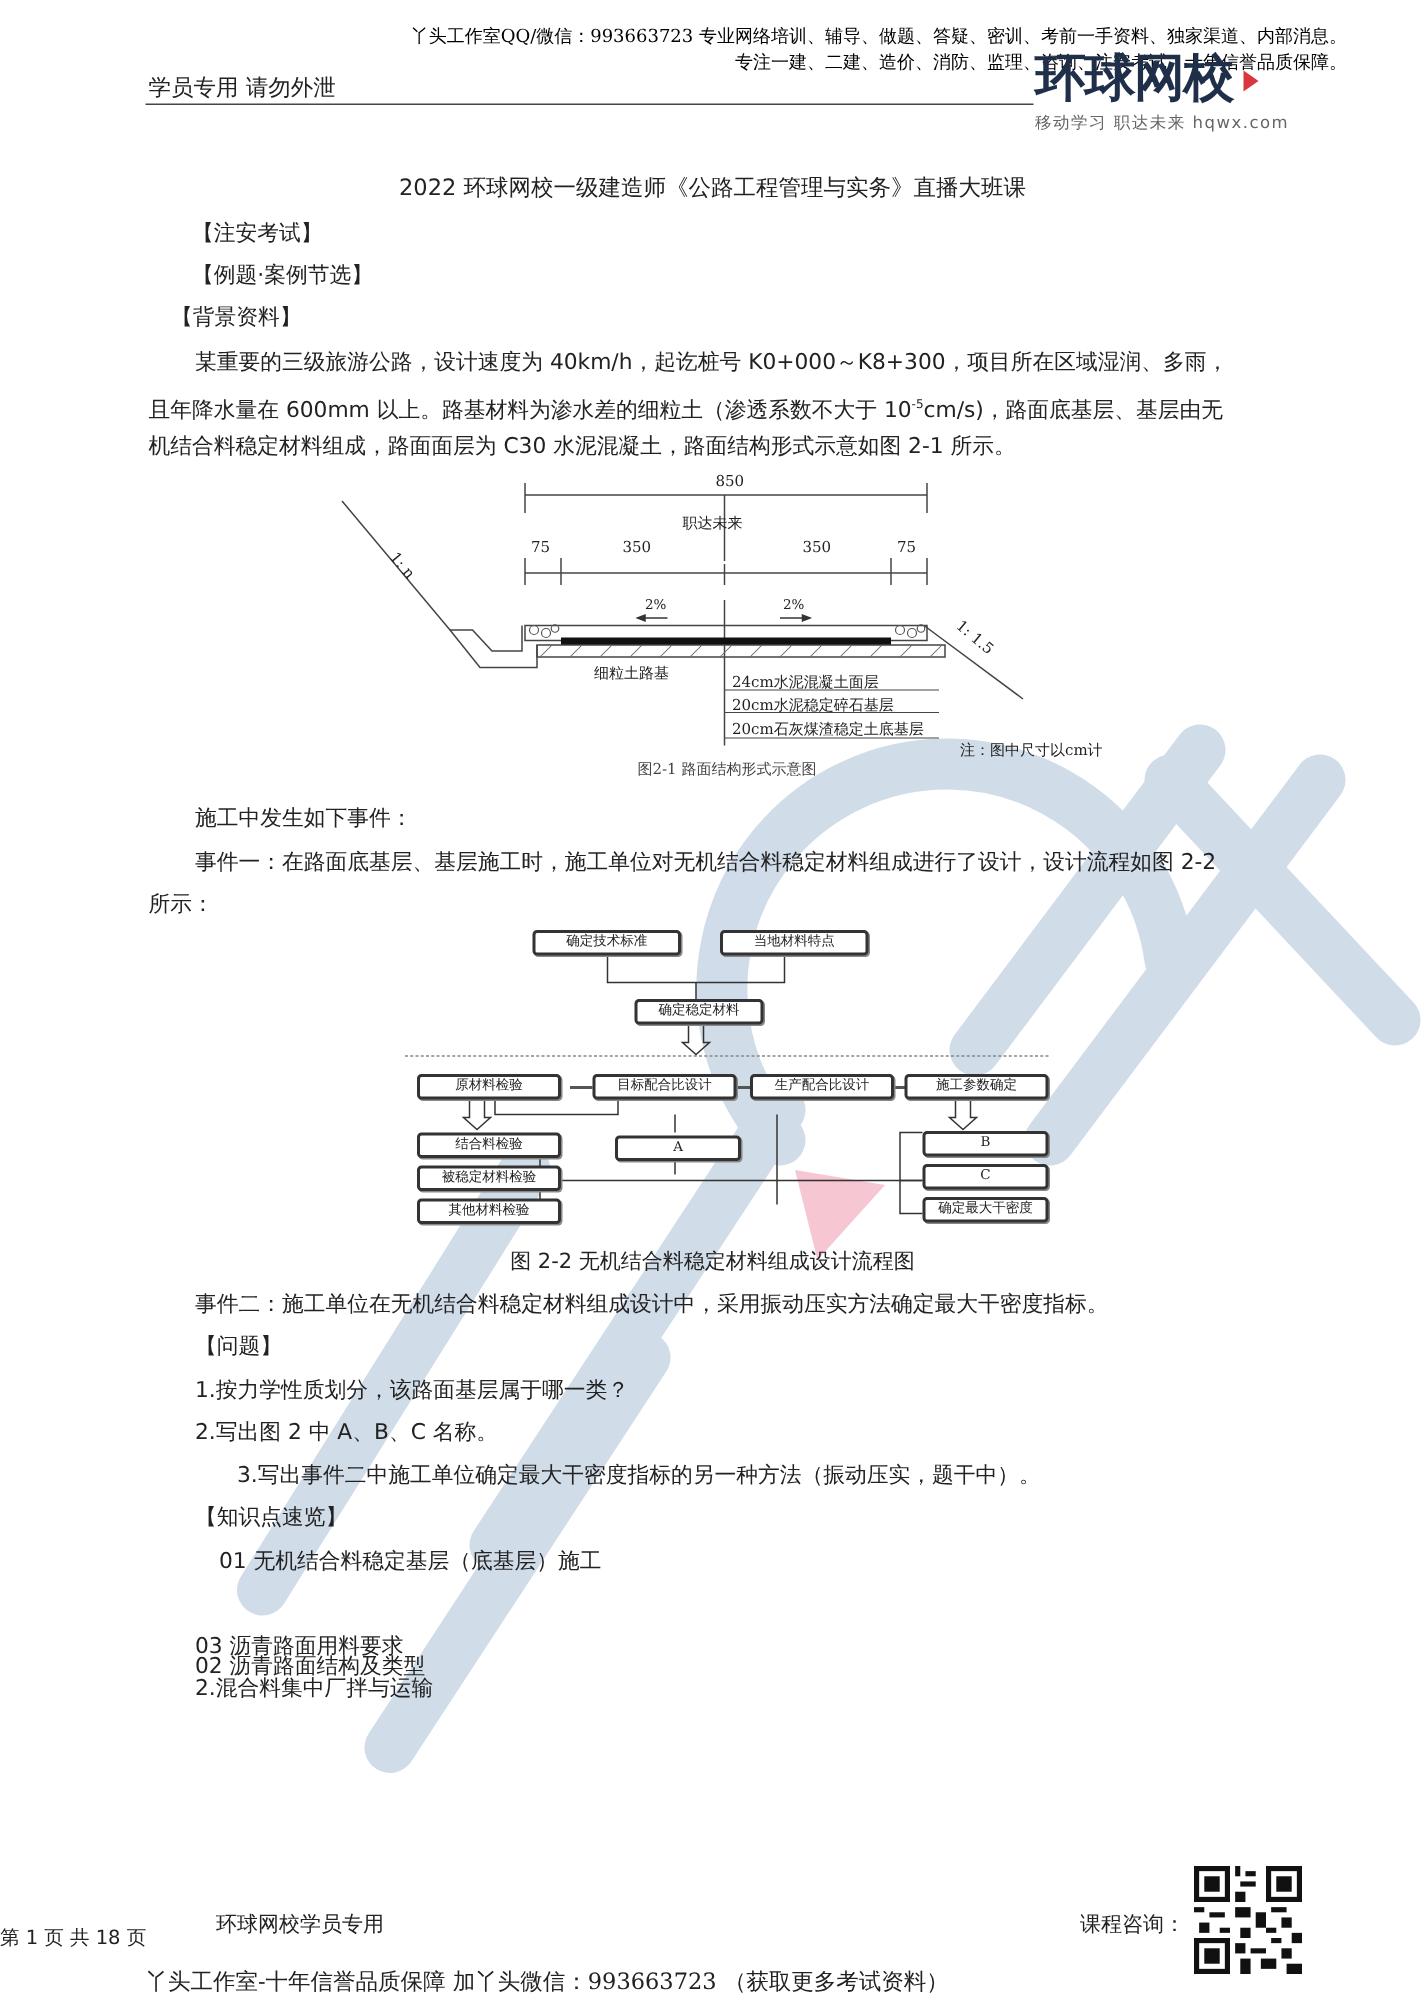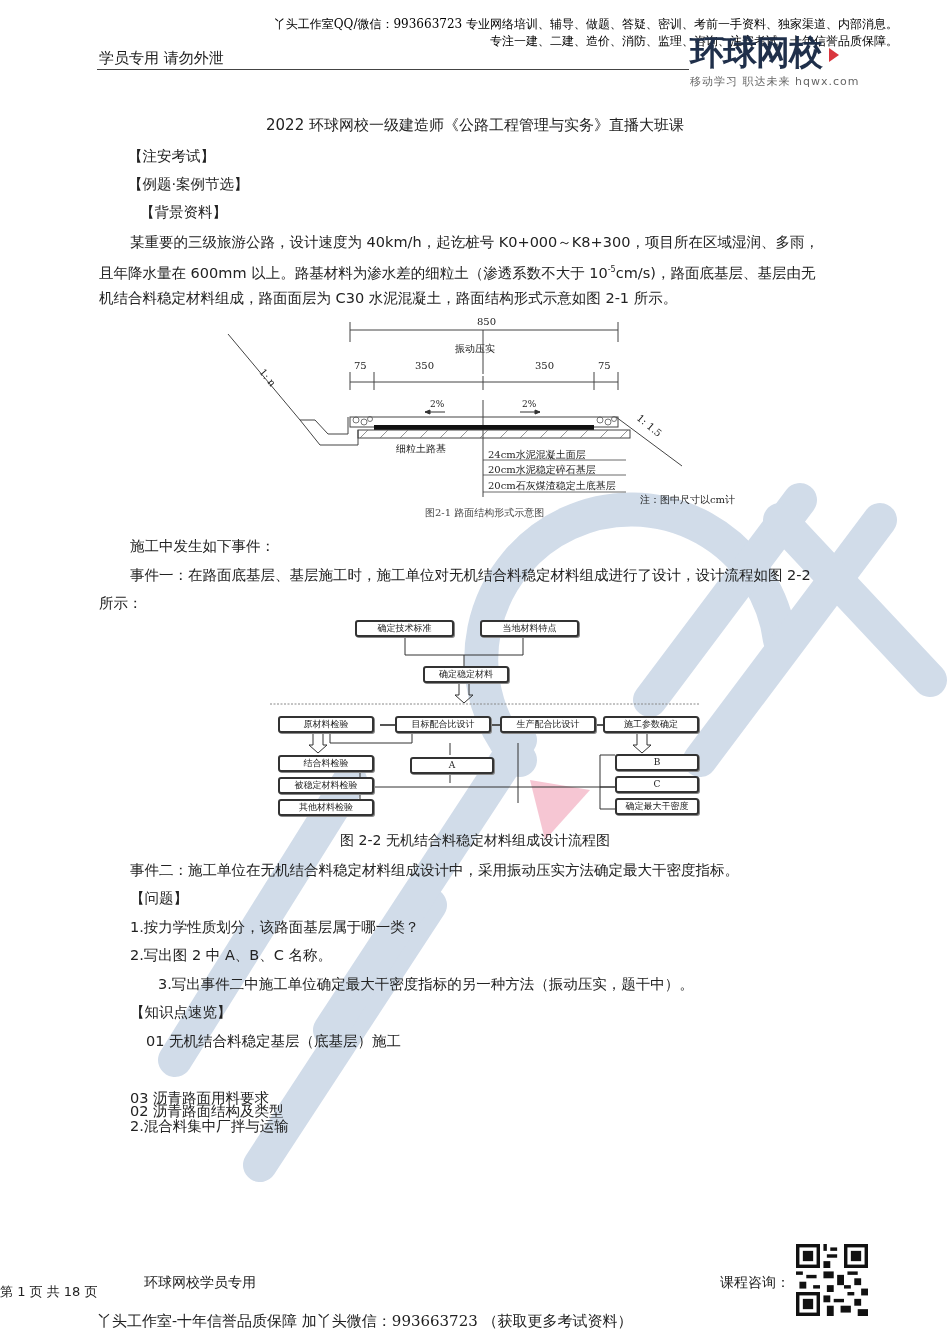--- a/index.html
+++ b/index.html
@@ -50,21 +50,21 @@
     <div class="logo-main">
       <span>环球网校</span>
       <span style="display:inline-block;width:0;height:0;border-left:10px solid #d9363e;border-top:7px solid transparent;border-bottom:7px solid transparent;vertical-align:middle;margin-left:-4px;"></span>
     </div>
     <div class="logo-sub">移动学习 职达未来  hqwx.com</div>
   </div>
 
   <div class="abs title">2022 环球网校一级建造师《公路工程管理与实务》直播大班课</div>
   <div class="p" style="left:128px;top:142px;">【注安考试】</div>
   <div class="p" style="left:128px;top:170px;">【例题·案例节选】</div>
-  <div class="p" style="left:140px;top:198px;">【背景资料】</div>
+  <div class="p" style="left:114px;top:198px;">【背景资料】</div>
   <div class="p" style="left:130px;top:228px;">某重要的三级旅游公路，设计速度为 40km/h，起讫桩号 K0+000～K8+300，项目所在区域湿润、多雨，</div>
   <div class="p" style="left:99px;top:256px;"><span>且年降水量在 600mm 以上。路基材料为渗水差的细粒土（渗透系数不大于 10</span><sup style="font-size:8px;">-5</sup><span>cm/s)，路面底基层、基层由无</span></div>
   <div class="p" style="left:99px;top:284px;">机结合料稳定材料组成，路面面层为 C30 水泥混凝土，路面结构形式示意如图 2-1 所示。</div>
 
   <div class="fig" style="left:220px;top:312px;width:530px;height:215px;">
     <svg width="530" height="215" viewBox="0 0 530 215" style="position:absolute;left:0;top:0;">
       <g stroke="#444" stroke-width="1" fill="none">
         <line x1="130" y1="18" x2="398" y2="18"></line>
         <line x1="130" y1="10" x2="130" y2="30"></line>
           <line x1="398" y1="10" x2="398" y2="30"></line>
@@ -113,21 +113,21 @@
         <line x1="263" y1="180" x2="406" y2="180"></line>
       </g>
       <g stroke="#333" stroke-width="1" fill="#333">
         <line x1="205" y1="100" x2="225" y2="100"></line>
           <path d="M205 100 l5 -2 l0 4 z"></path>
         <line x1="300" y1="100" x2="320" y2="100"></line>
           <path d="M320 100 l-5 -2 l0 4 z"></path>
       </g>
     </svg>
     <div class="abs cap" style="left:257px;top:4px;font-size:10px;">850</div>
-    <div class="abs cap" style="left:235px;top:30px;font-size:10px;">振动压实</div>
+    <div class="abs cap" style="left:235px;top:30px;font-size:10px;">职达未来</div>
     <div class="abs cap" style="left:134px;top:48px;font-size:10px;">75</div>
     <div class="abs cap" style="left:195px;top:48px;font-size:10px;">350</div>
     <div class="abs cap" style="left:315px;top:48px;font-size:10px;">350</div>
     <div class="abs cap" style="left:378px;top:48px;font-size:10px;">75</div>
     <div class="abs cap" style="left:38px;top:60px;font-size:10px;transform:rotate(50deg);">1: n</div>
     <div class="abs cap" style="left:415px;top:108px;font-size:10px;transform:rotate(40deg);">1: 1.5</div>
     <div class="abs cap" style="left:210px;top:87px;font-size:9px;">2%</div>
     <div class="abs cap" style="left:302px;top:87px;font-size:9px;">2%</div>
     <div class="abs cap" style="left:176px;top:130px;font-size:10px;">细粒土路基</div>
     <div class="abs cap" style="left:268px;top:136px;font-size:10px;">24cm水泥混凝土面层</div>

